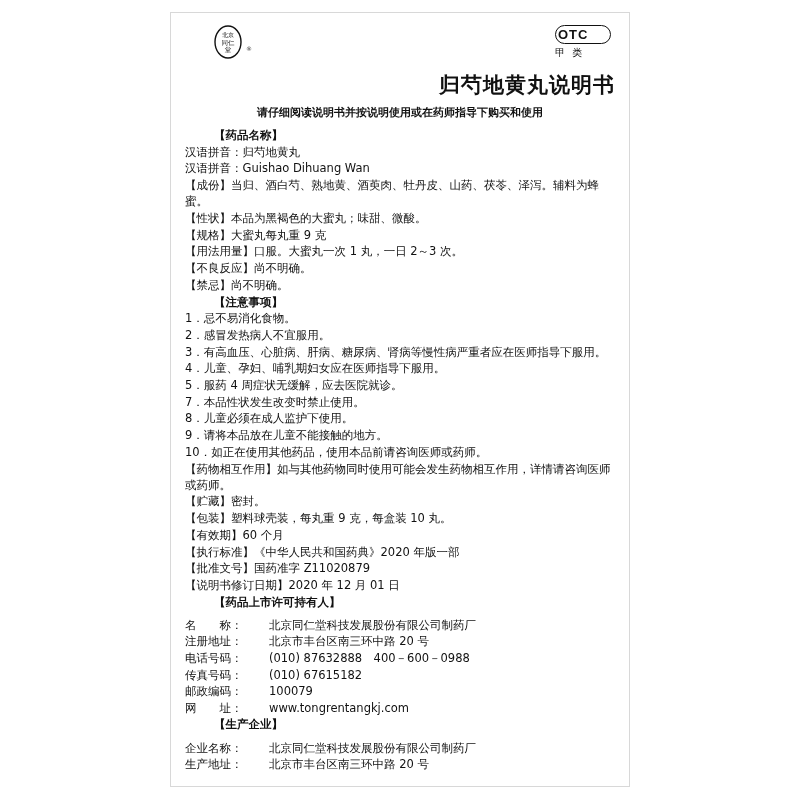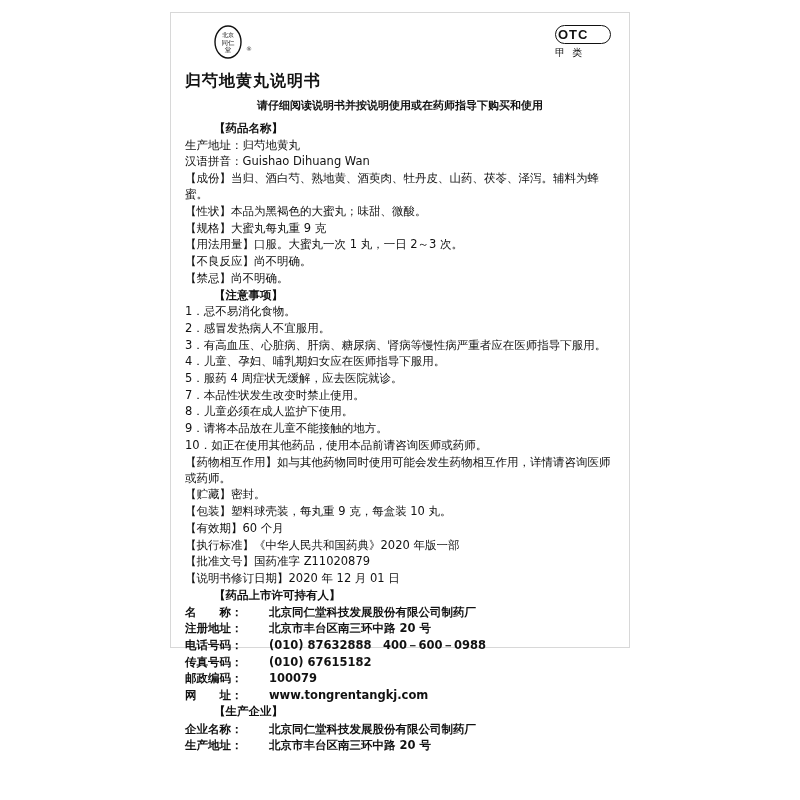--- a/index.html
+++ b/index.html
@@ -18,21 +18,21 @@
     position: relative;
     width: 800px;
     height: 800px;
     background: #fff;
   }
   .sheet {
     position: absolute;
     left: 170px;
     top: 12px;
     width: 460px;
-    height: 636px;
+    height: 775px;
     background: #ffffff;
     border: 1px solid #d8d8d8;
     box-sizing: border-box;
     padding: 10px 14px 8px 14px;
   }
   
   .header {
     position: relative;
     height: 46px;
   }
@@ -67,22 +67,22 @@
     height: 17px;
     padding: 0 2px;
     font-family: "Liberation Sans", sans-serif;
   }
   .otc-sub {
     font-size: 10px;
     margin-top: 2px;
     letter-spacing: 2px;
   }
   .doc-title {
-    text-align: left;
-    font-size: 16px;
+    text-align: right;
+    font-size: 21px;
     font-weight: bold;
     letter-spacing: 1px;
     margin: 2px 0 6px 0;
     font-family: "DejaVu Sans", sans-serif;
   }
   .doc-subtitle {
     text-align: center;
     font-size: 11px;
     font-weight: bold;
     margin-bottom: 7px;
@@ -109,22 +109,21 @@
   }
   .kv .k {
     width: 84px;
     flex: 0 0 84px;
     white-space: pre;
   }
   .kv .v {
     flex: 1 1 auto;
   }
   .company-block {
-    margin-top: 1px;
-    font-weight: bold;
+    margin-top: 7px;
   }
 </style>
 </head>
 <body>
 
 <div class="page">
   <div class="sheet">
 
     <div class="header">
       <div class="logo">
@@ -140,21 +139,21 @@
         <div class="otc-badge">OTC</div>
         <div class="otc-sub">甲 类</div>
       </div>
     </div>
 
     <div class="doc-title">归芍地黄丸说明书</div>
     <div class="doc-subtitle">请仔细阅读说明书并按说明使用或在药师指导下购买和使用</div>
 
     <div class="body-text">
       <div class="row sec-head">【药品名称】</div>
-      <div class="row">生产地址：归芍地黄丸</div>
+      <div class="row">汉语拼音：归芍地黄丸</div>
       <div class="row">汉语拼音：Guishao Dihuang Wan</div>
       <div class="row">【成份】当归、酒白芍、熟地黄、酒萸肉、牡丹皮、山药、茯苓、泽泻。辅料为蜂蜜。</div>
       <div class="row">【性状】本品为黑褐色的大蜜丸；味甜、微酸。</div>
       <div class="row">【规格】大蜜丸每丸重 9 克</div>
       <div class="row">【用法用量】口服。大蜜丸一次 1 丸，一日 2～3 次。</div>
       <div class="row">【不良反应】尚不明确。</div>
       <div class="row">【禁忌】尚不明确。</div>
       <div class="row sec-head">【注意事项】</div>
       <div class="indent-list">
         <div class="row">1．忌不易消化食物。</div>

